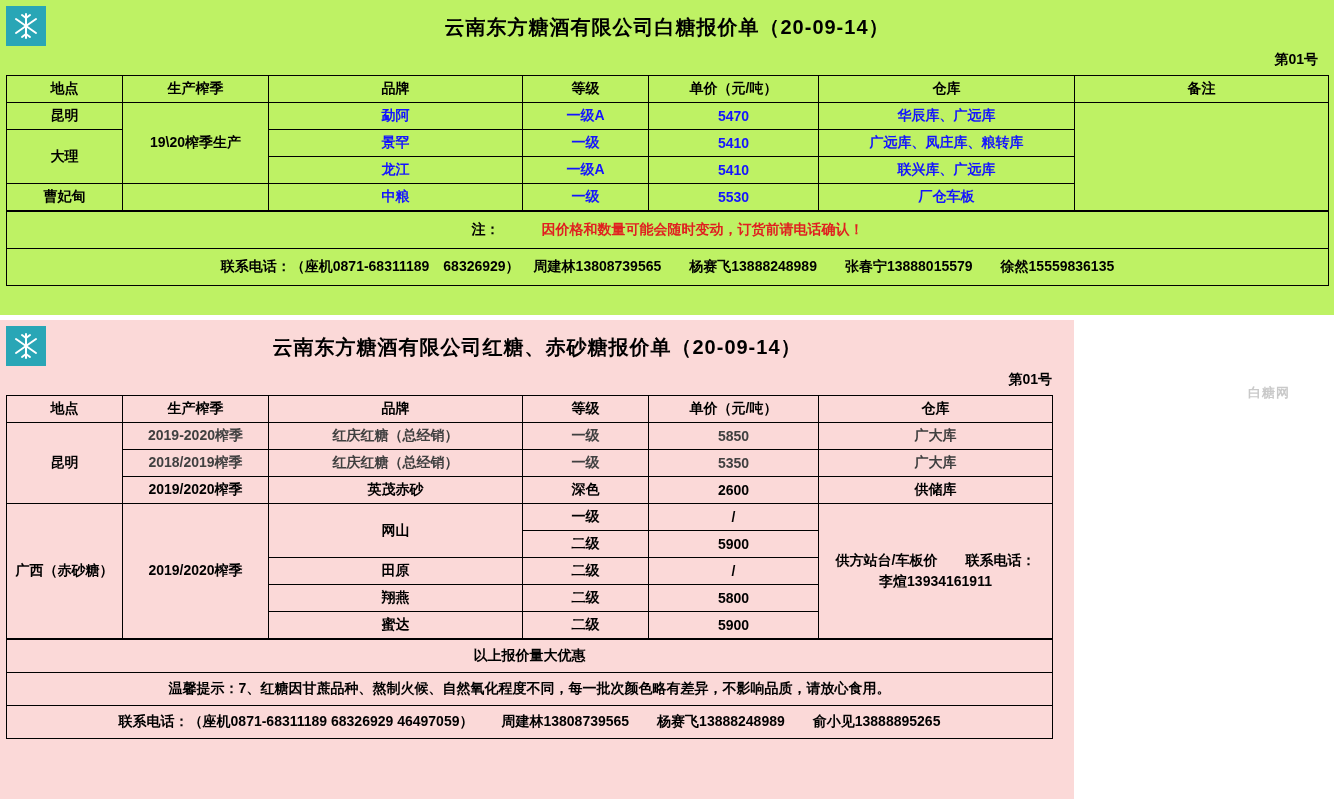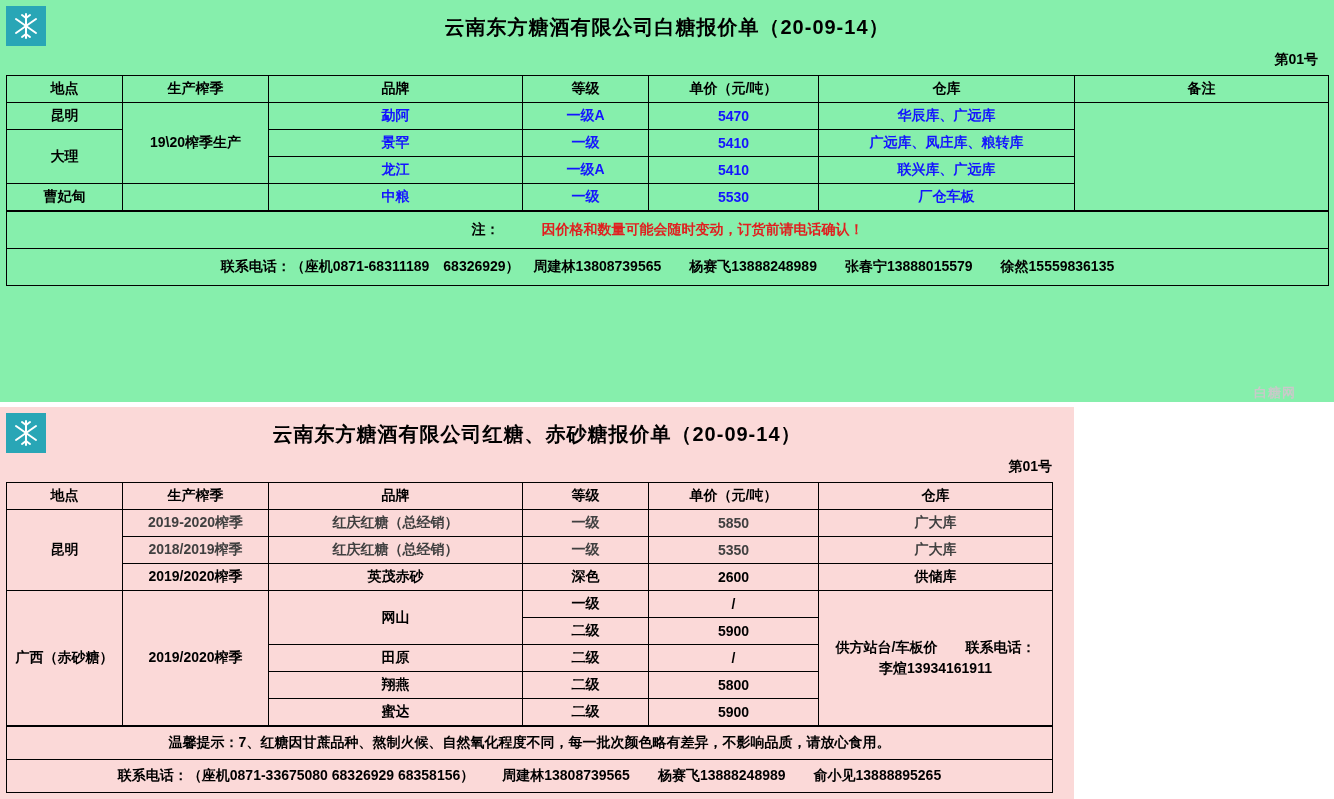--- a/index.html
+++ b/index.html
@@ -7,21 +7,21 @@
     width:1334px;height:799px;
     background:#ffffff;
     font-family:"Liberation Sans","DejaVu Sans",sans-serif;
     font-size:13px;
     color:#000;
     overflow:hidden;
   }
   .sheet{position:relative;}
 
   
-  .panel1{background:#86efac;width:1334px;height:402px;position:relative;box-sizing:border-box;}
+  .panel1{background:#bef264;width:1334px;height:315px;position:relative;box-sizing:border-box;}
   .panel2{background:#fbd9d8;width:1074px;height:479px;position:relative;box-sizing:border-box;margin-top:5px;}
 
   .logo{
     position:absolute;left:6px;top:6px;width:40px;height:40px;
     background:#29a6b6;display:flex;align-items:center;justify-content:center;
   }
   .logo svg{display:block;}
 
   .title{
     text-align:center;font-weight:bold;font-size:20px;letter-spacing:1px;
@@ -53,21 +53,21 @@
     width:1322px;margin:0 6px;border-collapse:collapse;table-layout:fixed;border-radius:12px;
   }
   .noteblock td{border:1px solid #000;padding:9px 6px;font-weight:bold;font-size:14px;text-align:center;}
 
   .noteblock2{
     width:1046px;margin:0 6px;border-collapse:collapse;table-layout:fixed;
   }
   .noteblock2 td{border:1px solid #000;padding:7px 6px;font-weight:bold;font-size:14px;text-align:center;}
 
   .wm{
-    position:absolute;right:38px;top:384px;color:#c9c9c9;font-size:13px;
+    position:absolute;right:44px;top:384px;color:#c9c9c9;font-size:13px;
     font-weight:bold;letter-spacing:1px;
   }
   .warehouse-cell{font-weight:bold;font-size:14px;line-height:1.5;}
 </style>
 </head>
 <body>
 
 <div class="sheet">
 
   <div class="panel1">
@@ -251,24 +251,27 @@
           <td>5900</td>
         </tr>
       </tbody>
     </table>
 
     <table class="noteblock2">
       <colgroup>
           <col style="width:1046px">
         </colgroup>
       <tbody>
+          <tr>
+        <td>以上报价量大优惠</td>
+      </tr>
       <tr>
         <td>温馨提示：7、红糖因甘蔗品种、熬制火候、自然氧化程度不同，每一批次颜色略有差异，不影响品质，请放心食用。</td>
       </tr>
       <tr>
-        <td>联系电话：（座机0871-33675080  68326929  68358156）　　周建林13808739565　　杨赛飞13888248989　　俞小见13888895265</td>
+        <td>联系电话：（座机0871-68311189  68326929  46497059）　　周建林13808739565　　杨赛飞13888248989　　俞小见13888895265</td>
       </tr>
     </tbody>
       </table>
   </div>
 
   <div class="wm">白糖网</div>
 </div>
 
 </body></html>

